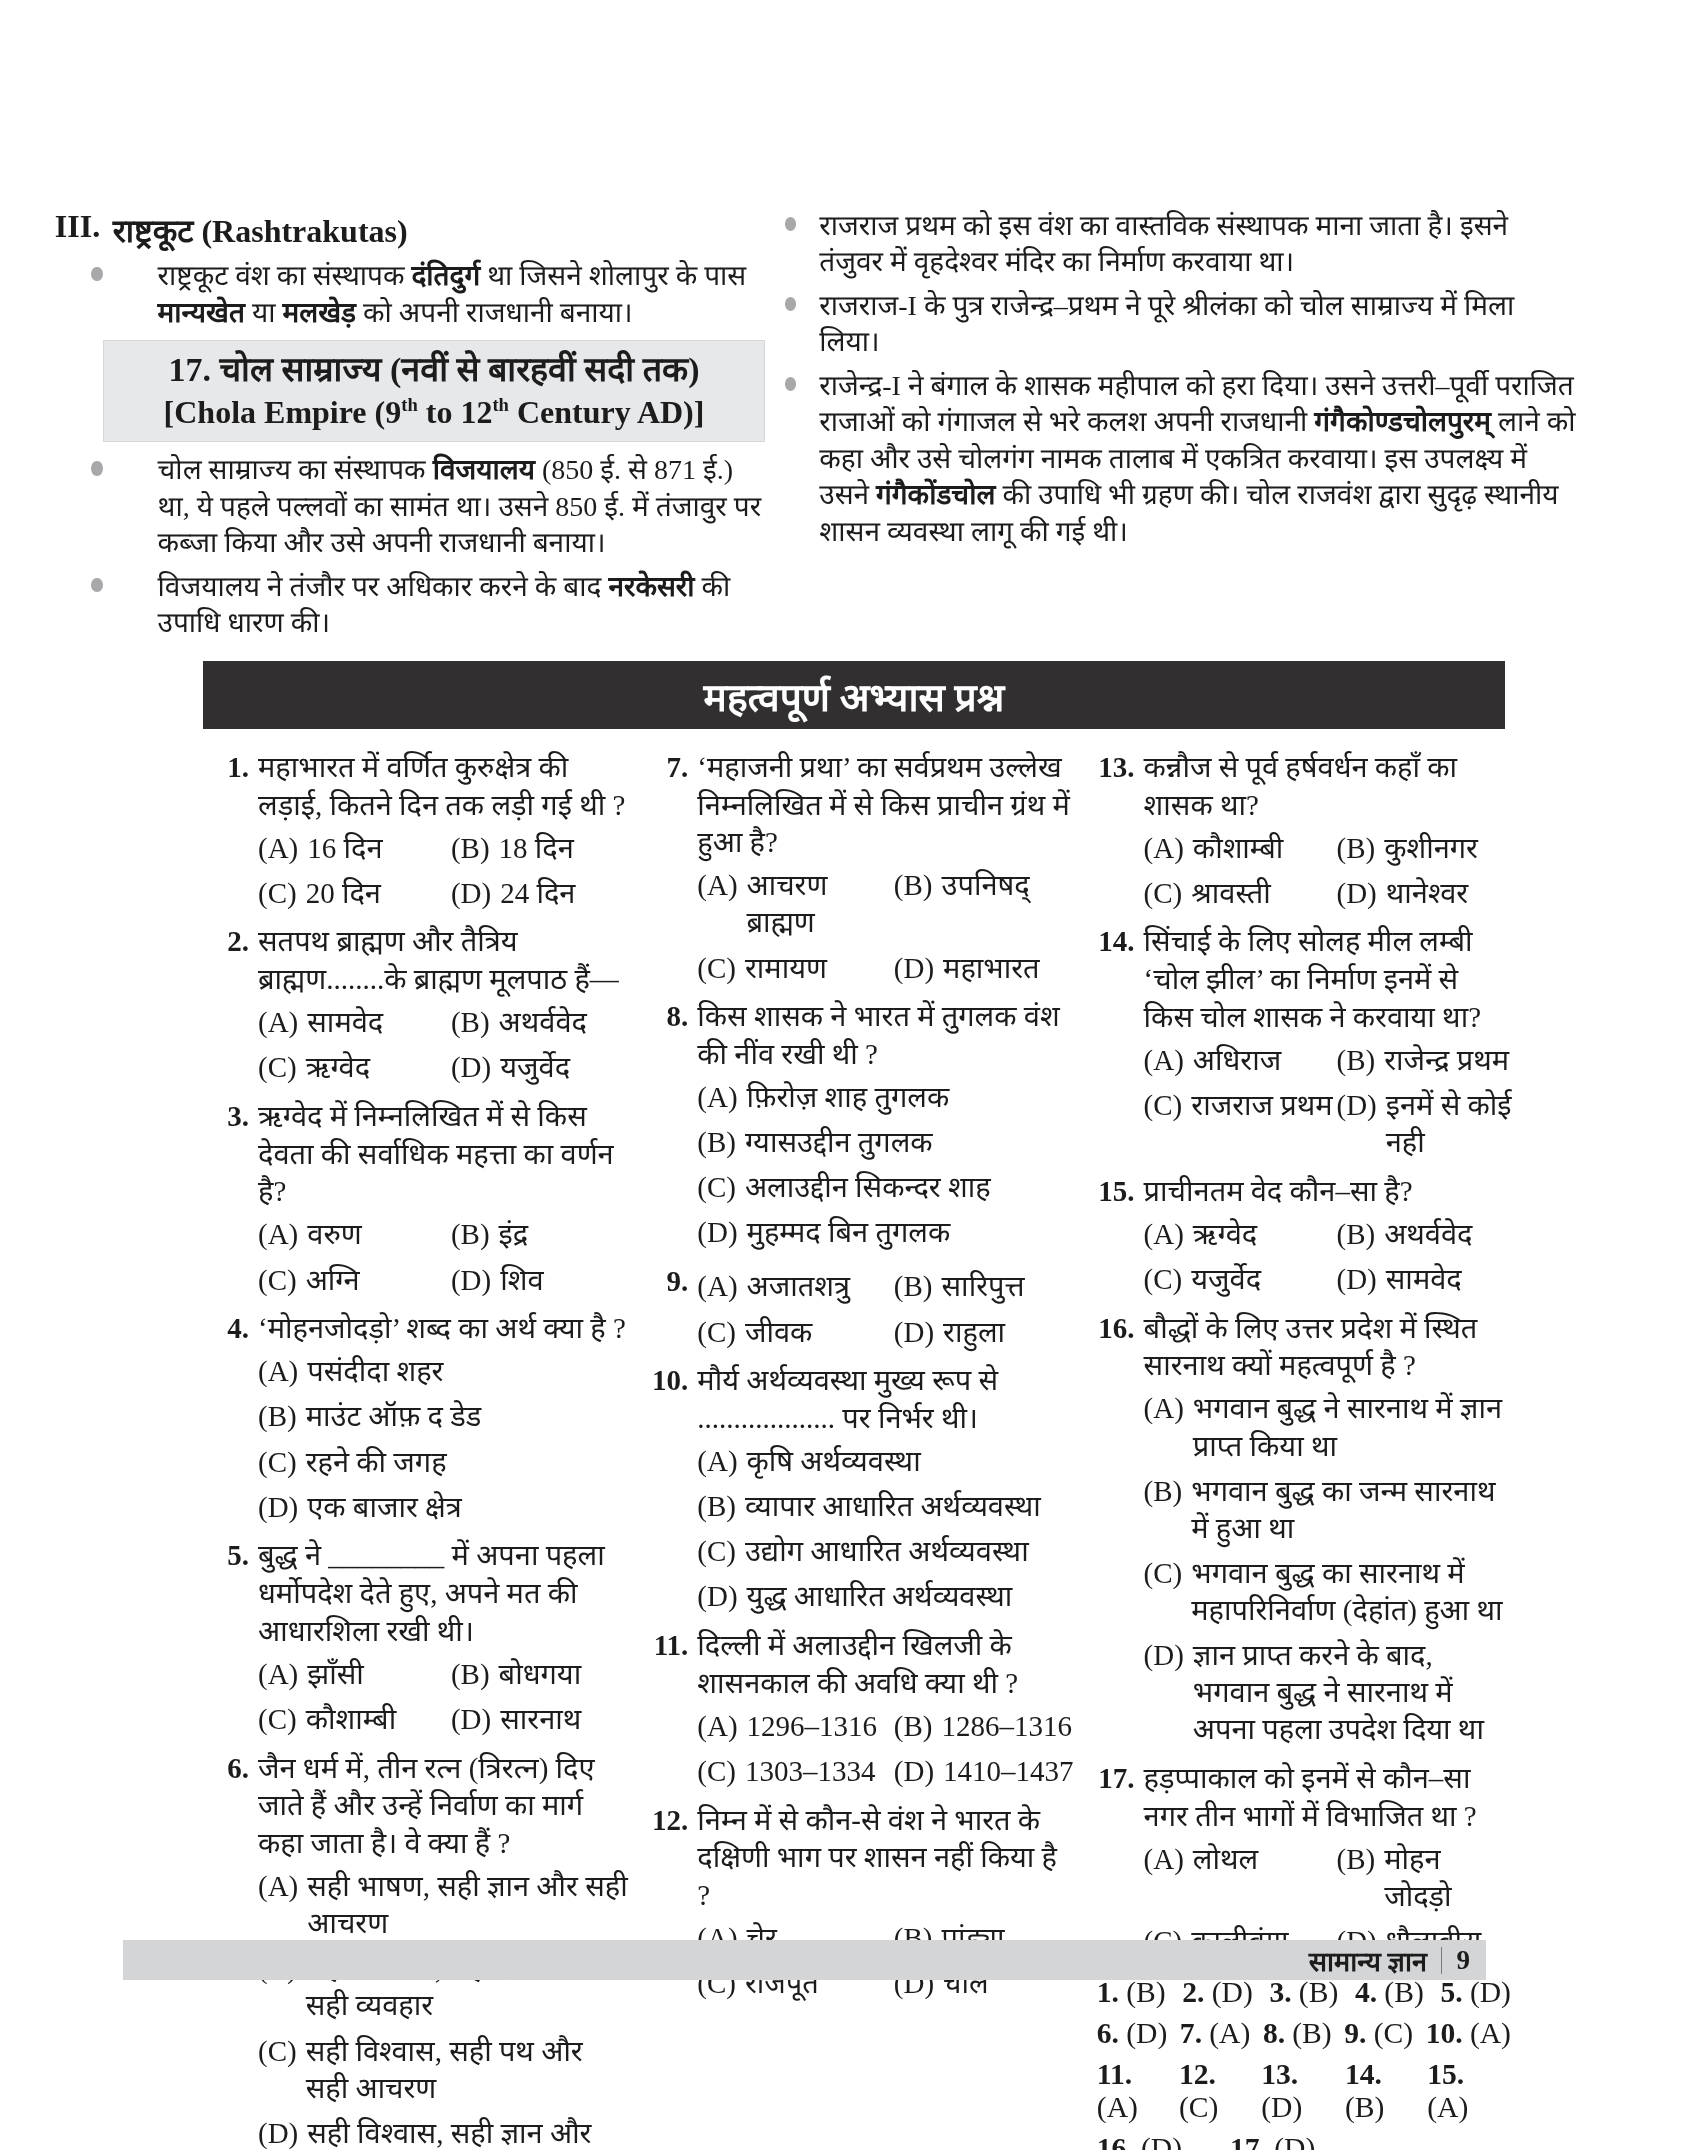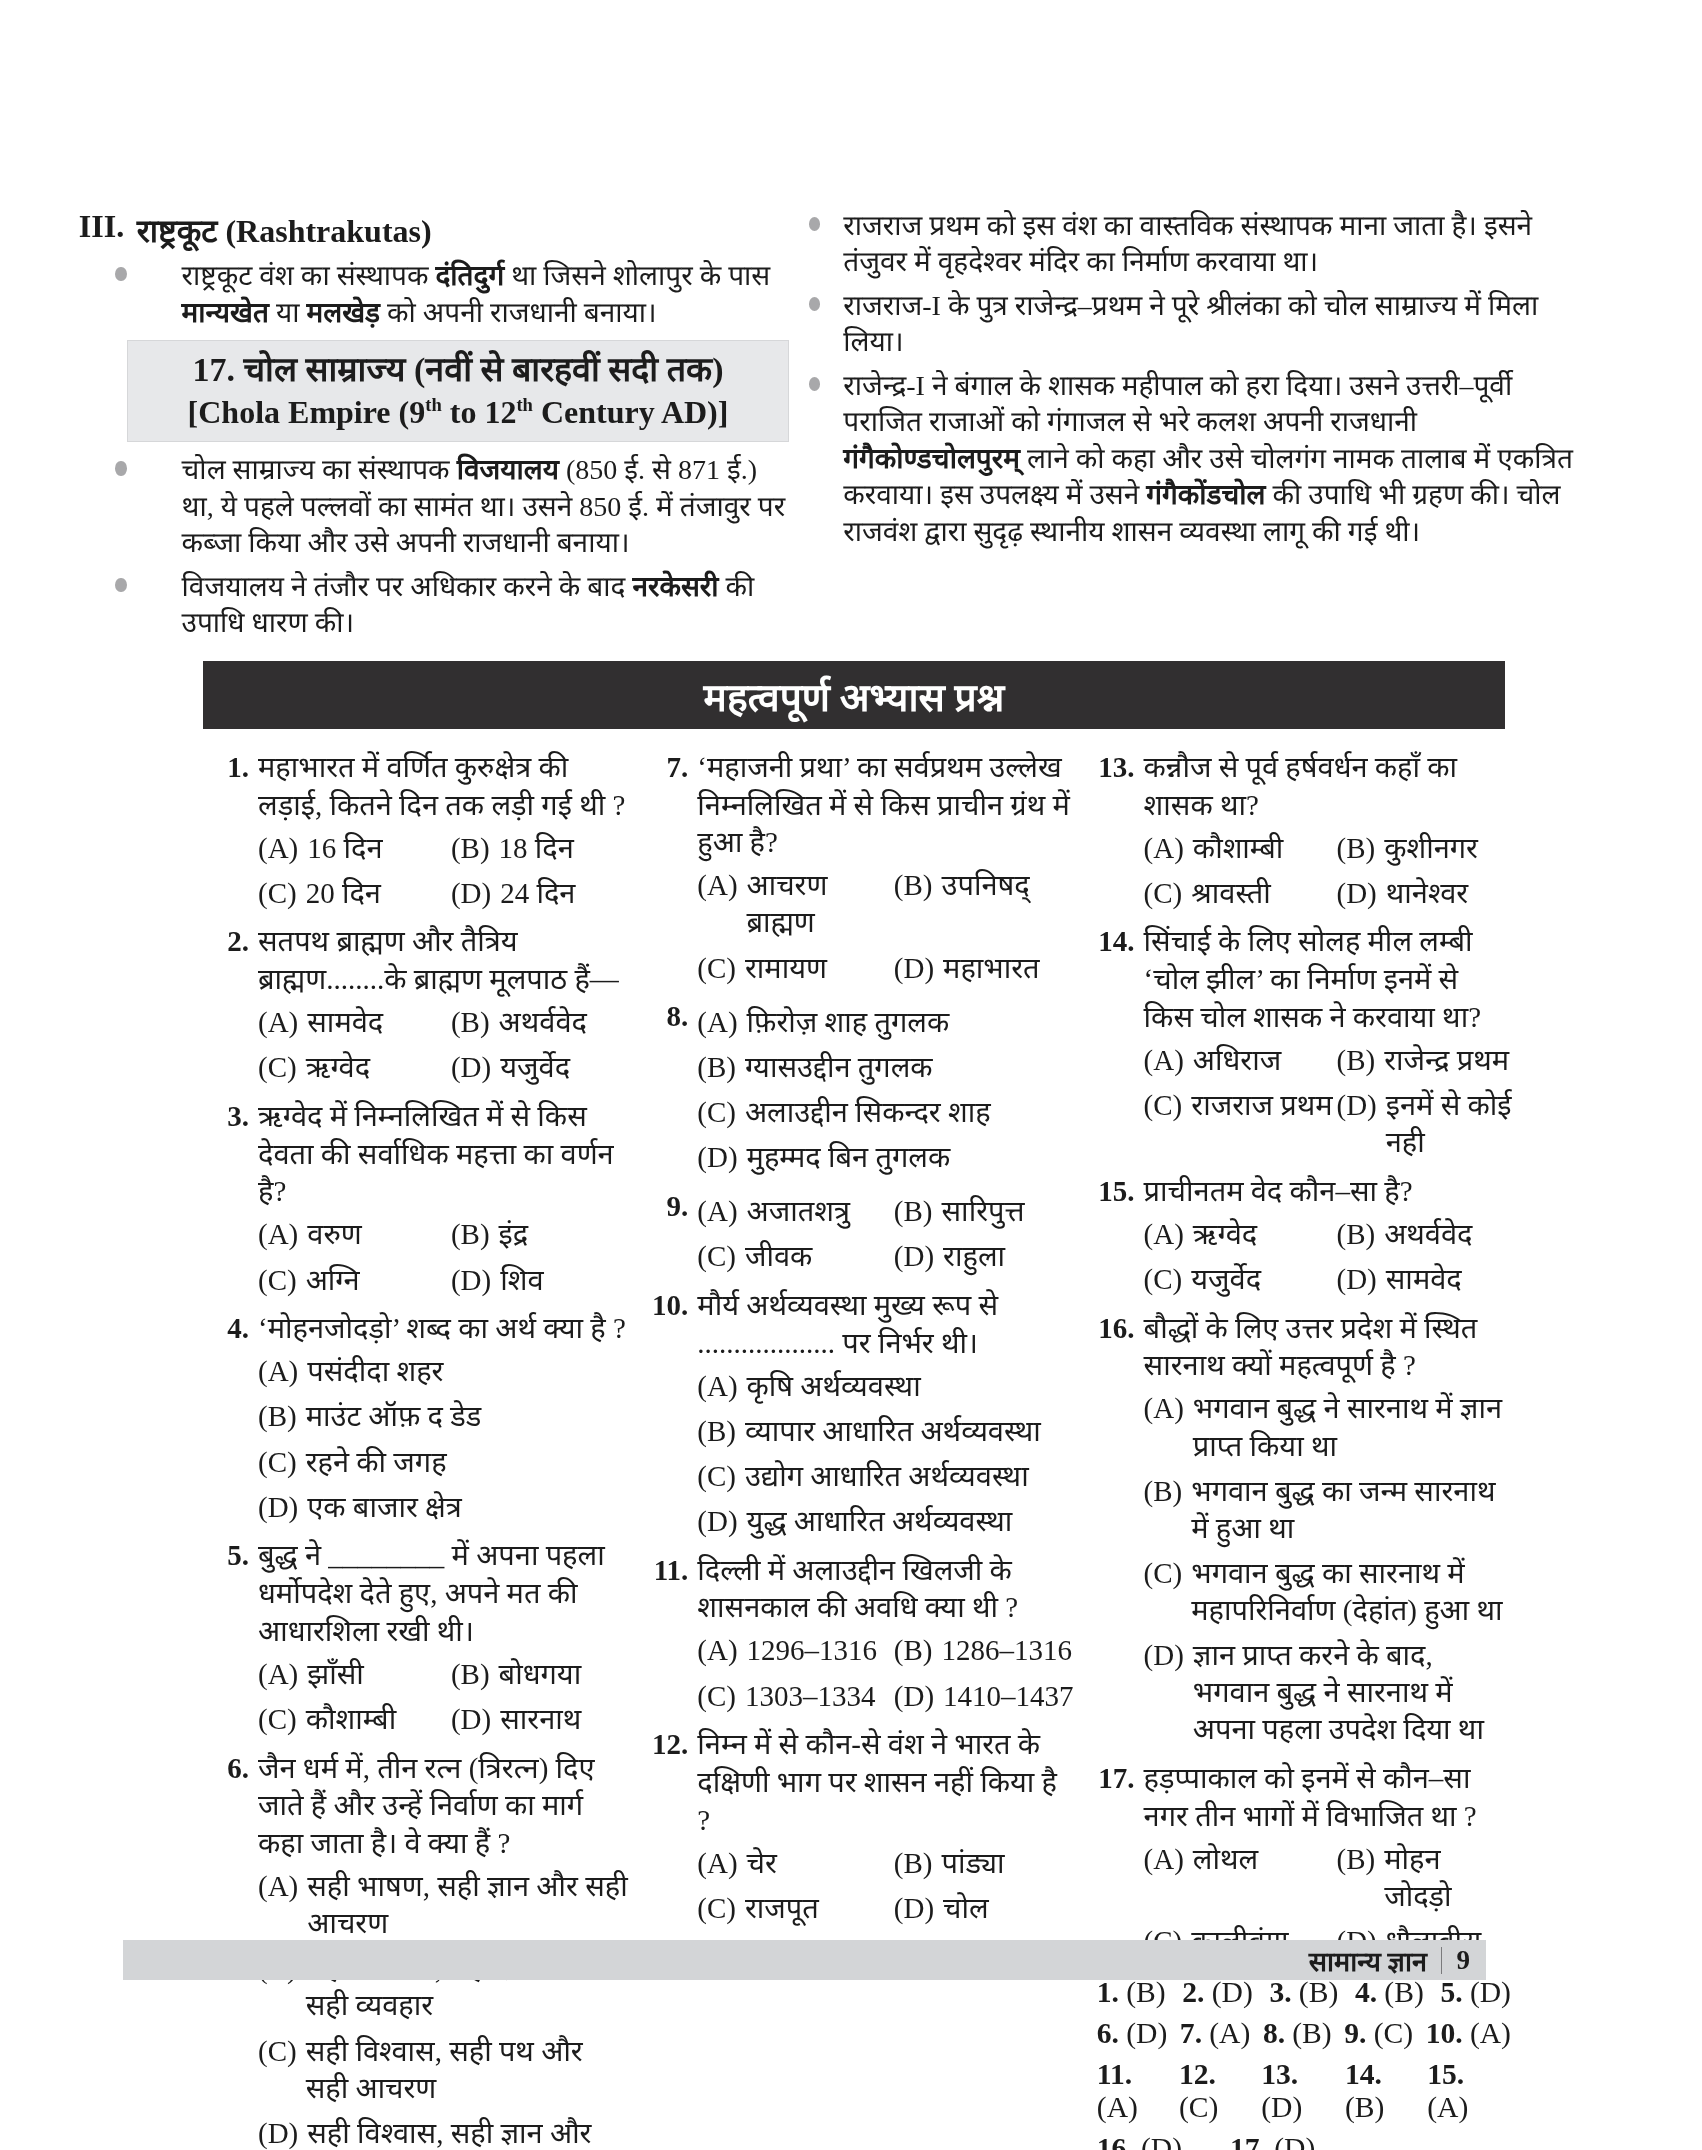--- a/index.html
+++ b/index.html
@@ -1,19 +1,19 @@
 <!DOCTYPE html>
 <html style="font-size:14.3px"><head>
 <meta charset="utf-8">
 <style>
   html,body{margin:0;padding:0;background:#ffffff;}
   .page{width:1703px;height:2150px;position:relative;background:#ffffff;color:#1c1c1c;
         font-family:"Liberation Serif","DejaVu Serif",serif;overflow:hidden;}
   
-  .top-row{display:flex;gap:10.7px;padding:208px 125px 0 77px;align-items:flex-start;}
+  .top-row{display:flex;gap:10.7px;padding:208px 125px 0 53px;align-items:flex-start;}
   .tcol-left{flex:0 0 712px;}
   .tcol-right{flex:1;min-width:0;}
   .sec-head{font-size:32px;font-weight:bold;display:flex;gap:12.5px;margin:0 0 7.2px 1.8px;}
   .bullet{display:flex;margin:0 0 7.2px 0;}
   .tcol-left .bullet{margin-left:38px;gap:32px;}
   .tcol-right .bullet{margin-left:9px;}
   .dot{flex:0 0 11.6px;width:11.6px;height:14.3px;border-radius:50%;background:#a8a8aa;margin:9px 23px 0 0;}
   .btext{font-size:28px;line-height:1.30;}
   .bold{font-weight:bold;}
   .chola-box{background:#e7e8ea;border:0.9px solid #d6d7d9;margin:9px 0 10.7px 50px;
@@ -273,20 +273,21 @@
               <div class="opt">
                 <span class="optlabel">(D)</span>
                 <span class="opttext">महाभारत</span>
               </div>
             </div>
           </div>
         </div>
         <div class="q">
           <span class="qnum">8.</span>
           <div class="qbody">
+            <div class="qtext">किस शासक ने भारत में तुगलक वंश की नींव रखी थी ?</div>
             <div class="opts stack">
               <div class="opt">
                 <span class="optlabel">(A)</span>
                 <span class="opttext">फ़िरोज़ शाह तुगलक</span>
               </div>
               <div class="opt">
                 <span class="optlabel">(B)</span>
                 <span class="opttext">ग्यासउद्दीन तुगलक</span>
               </div>
               <div class="opt">

